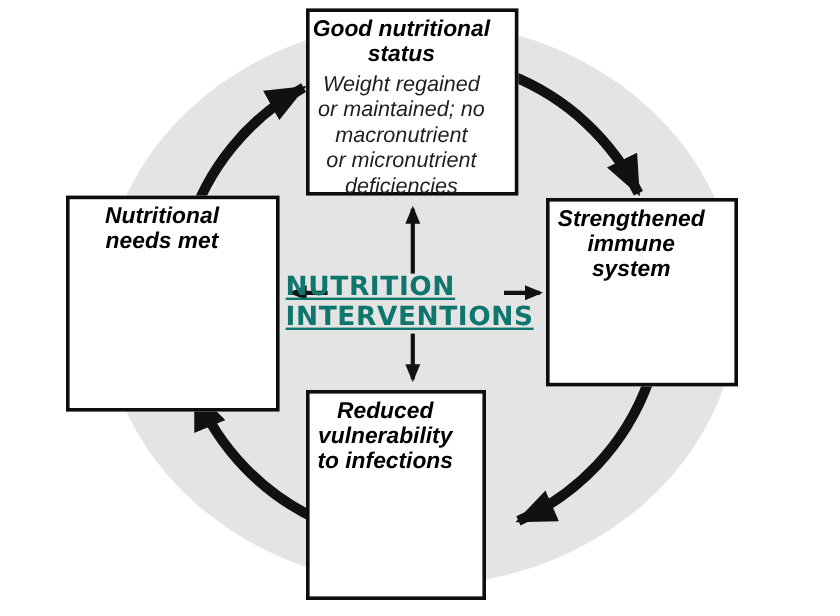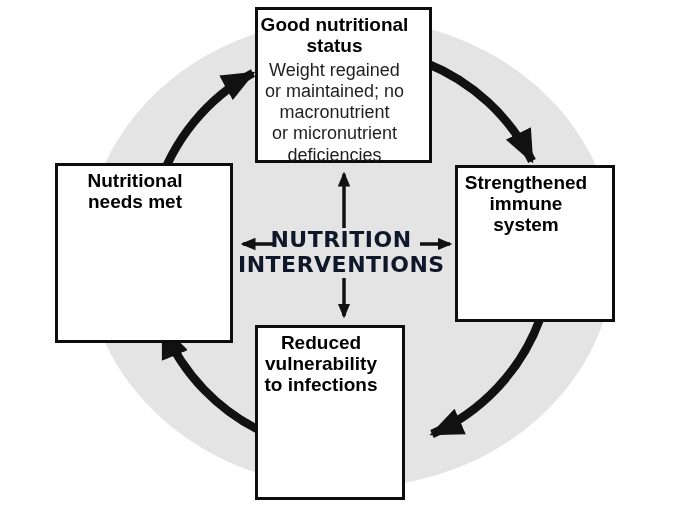--- a/index.html
+++ b/index.html
@@ -3,37 +3,37 @@
 <meta charset="utf-8">
 <style>
   html,body{margin:0;padding:0;background:#ffffff;}
   .stage{
     position:relative;width:700px;height:513px;background:#ffffff;overflow:hidden;
     font-family:"Liberation Sans",sans-serif;
   }
   .layer{position:absolute;left:0;top:0;}
   .box{
     position:absolute;box-sizing:border-box;background:#ffffff;
-    border:3px solid #0d0d0d;text-align:center;padding:5px 20px 0 2px;
+    border:3px solid #0d0d0d;text-align:center;padding:5px 20px 0 2px;font-style:italic;
   }
   .box-title{
     margin:0 0 3px 0;font-weight:700;font-size:19px;line-height:1.1;
     color:#000000;white-space:pre-line;
   }
   .box-body{
     margin:0;font-size:18px;line-height:1.18;color:#1f1f1f;white-space:pre-line;
   }
   .box-top{left:255px;top:7px;width:177px;height:156px;}
   .box-right{left:455px;top:165px;width:160px;height:157px;}
   .box-bottom{left:255px;top:325px;width:150px;height:175px;}
   .box-left{left:55px;top:163px;width:178px;height:180px;}
   .center-label{
-    position:absolute;left:238px;top:227px;width:206px;text-align:center;
+    position:absolute;left:238px;top:227px;width:206px;text-align:left;
     font-family:"DejaVu Sans",sans-serif;font-weight:700;font-size:22px;
-    line-height:25px;letter-spacing:0.5px;color:#0f172a;white-space:pre-line;
+    line-height:25px;letter-spacing:0.5px;color:#0f766e;white-space:pre-line;text-decoration:underline;
   }
   .arc{fill:none;stroke:#111111;stroke-width:8.5;}
   .center-arrow{fill:none;stroke:#111111;stroke-width:3.5;}
 </style>
 </head>
 <body>
 
 <div class="stage">
 
   <svg class="layer" width="700" height="513" viewBox="0 0 700 513">

